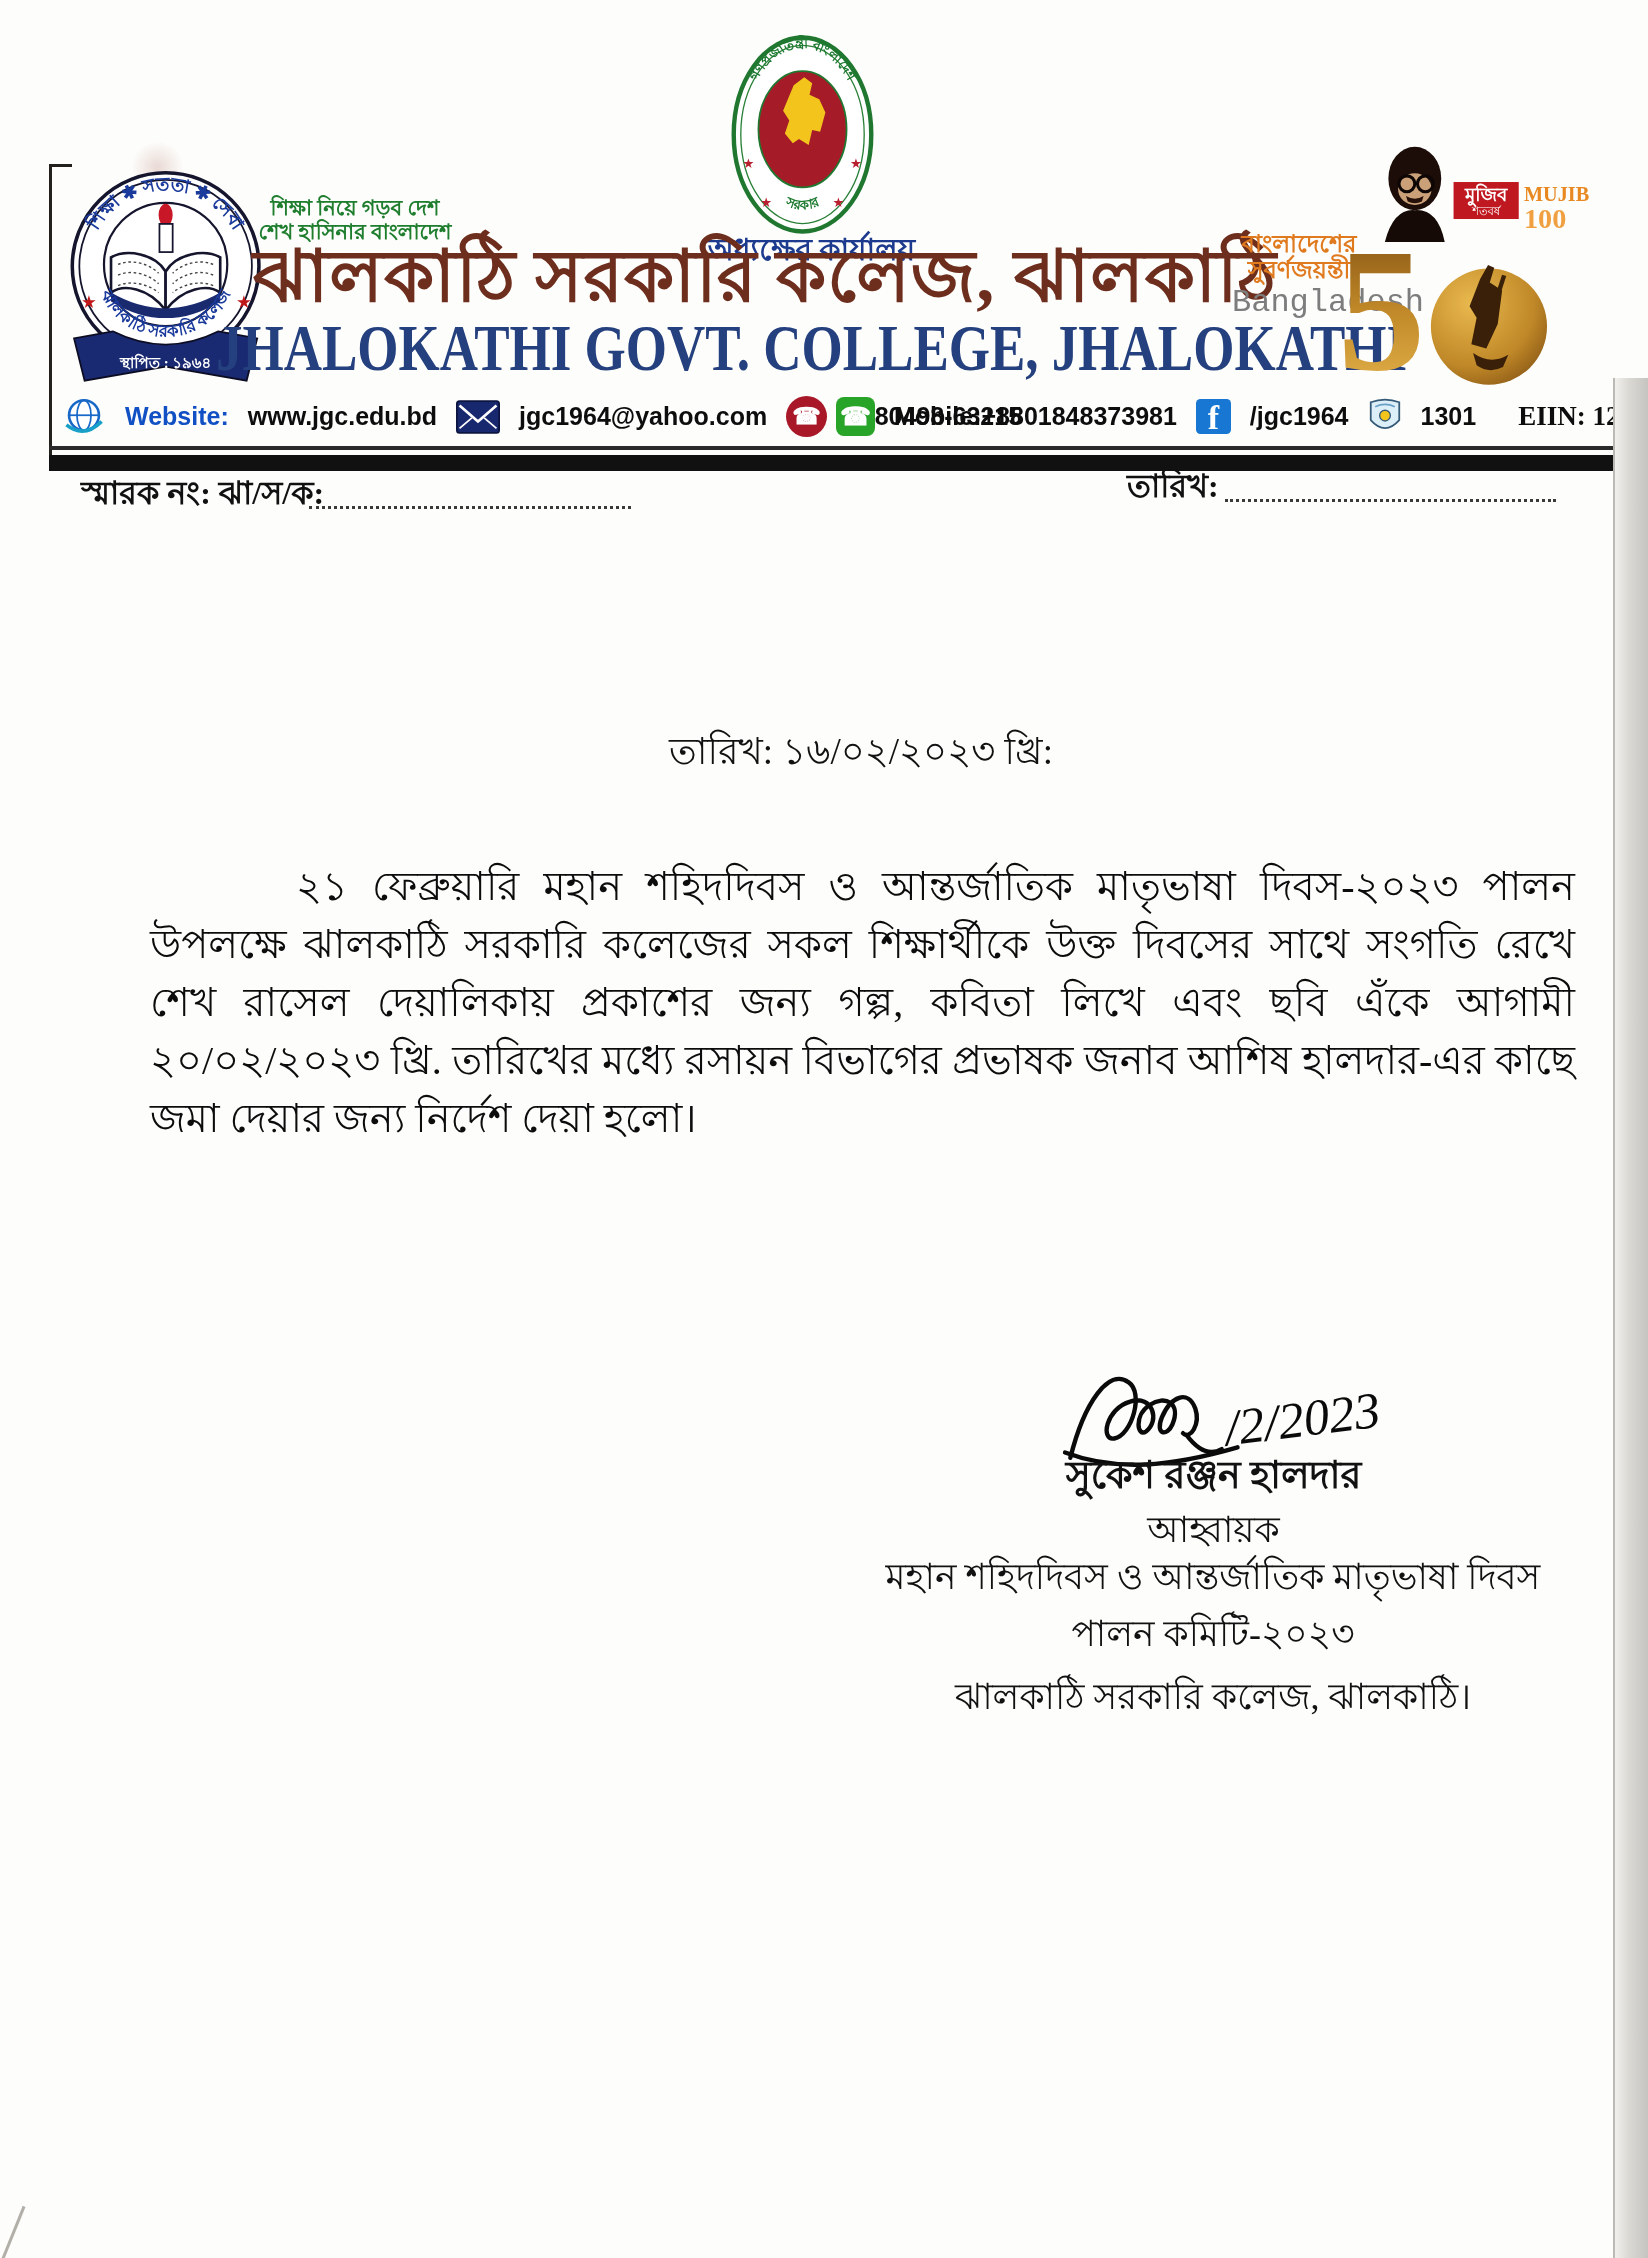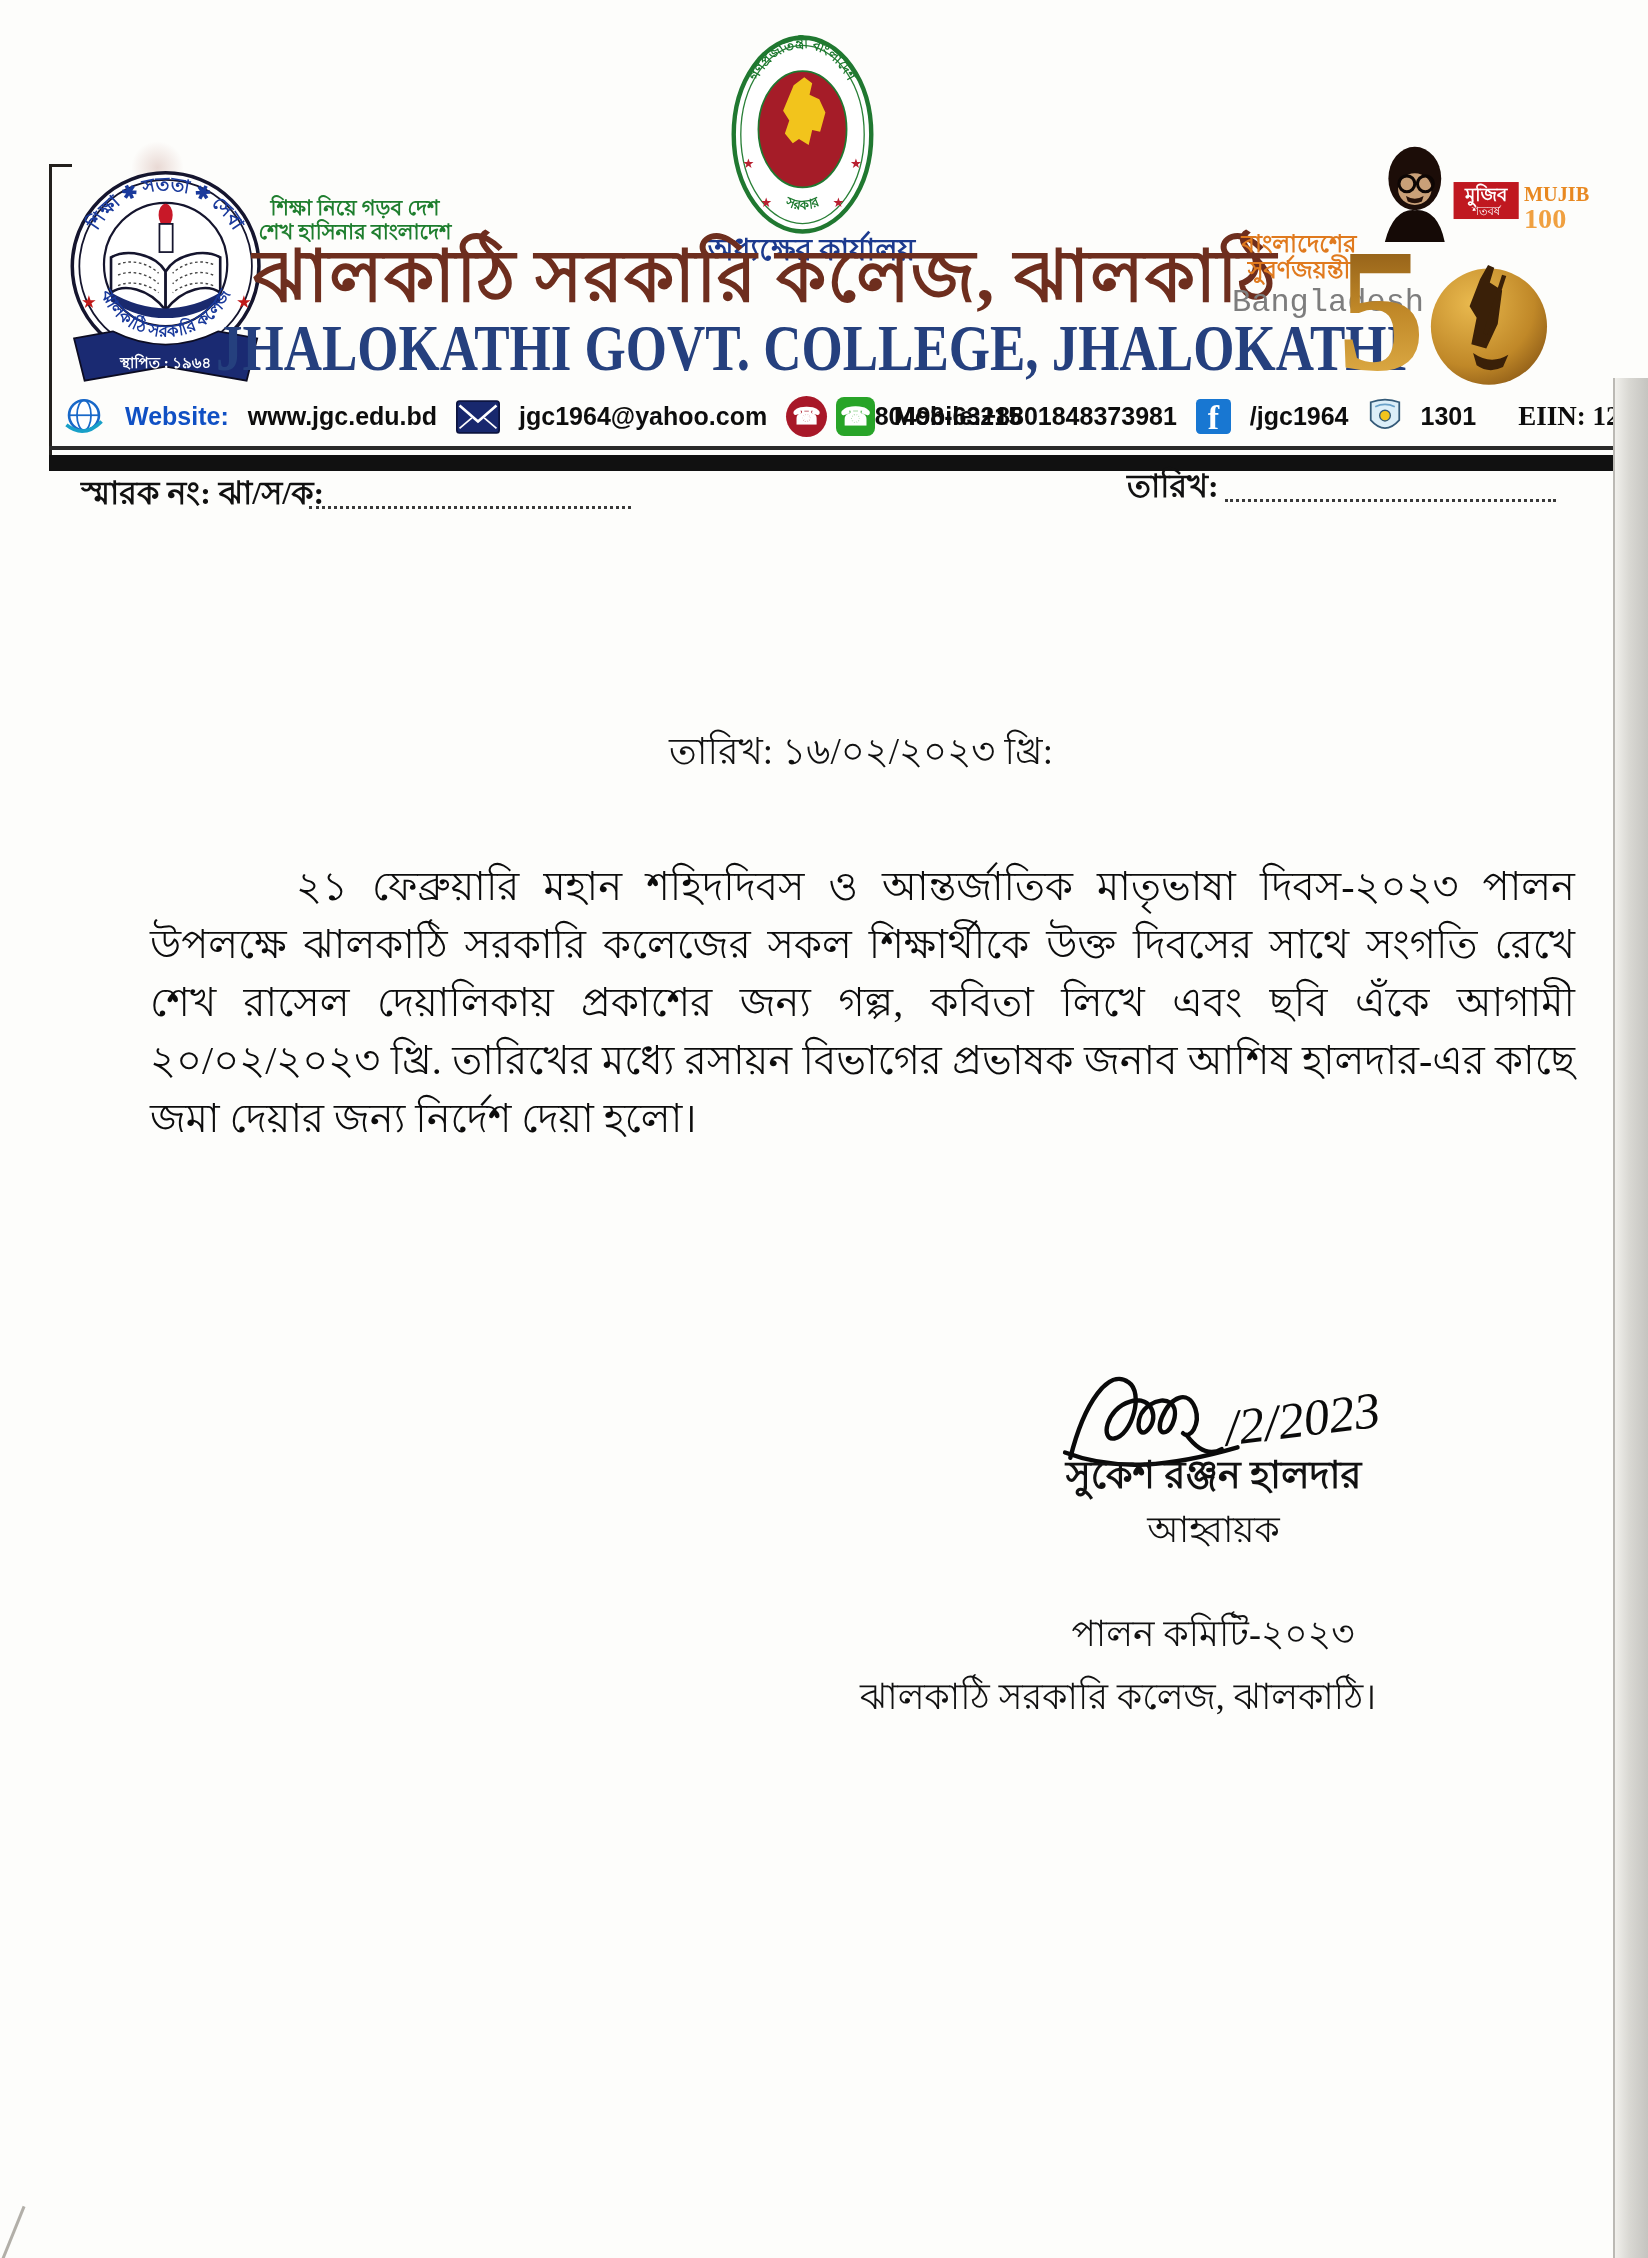--- a/index.html
+++ b/index.html
@@ -67,21 +67,21 @@
   #notice-date{left:150px;top:722px;width:1422px;text-align:center;font-size:37px;}
   #notice-body{left:150px;top:858px;width:1425px;font-size:40px;line-height:58px;
      text-align:justify;text-indent:146px;color:#0c0c0c;}
 
   
   #sign-script{left:1054px;top:1354px;width:441px;height:132px;}
   #sign-name{left:1006px;top:1445px;width:415px;text-align:center;font-size:38px;font-weight:bold;}
   #sign-role{left:1006px;top:1502px;width:415px;text-align:center;font-size:36px;}
   #sign-line1{left:860px;top:1549px;width:706px;text-align:center;font-size:36px;}
   #sign-line2{left:860px;top:1606px;width:706px;text-align:center;font-size:36px;}
-  #sign-line3{left:860px;top:1669px;width:706px;text-align:left;font-size:36px;}
+  #sign-line3{left:860px;top:1669px;width:706px;text-align:center;font-size:36px;}
 
   
   #scan-edge-right{left:1613px;top:378px;width:36px;height:1881px;
      background:linear-gradient(90deg,#f4f3ef 0%,#d9d8d3 45%,#c4c3bf 100%);}
   #scan-edge-line{left:1613px;top:378px;width:1.8px;height:1881px;background:#bbb9b4;}
   #scan-corner-line{left:10.6px;top:2204px;width:2.6px;height:62px;background:#b2afa8;
      transform:rotate(22deg);}
   #scan-smudge{left:131px;top:141px;width:53px;height:53px;border-radius:50%;
      background:radial-gradient(circle,#e9d9d4 0%,rgba(255,255,255,0) 70%);}
 </style>
@@ -262,20 +262,21 @@
   <svg class="abs" id="sign-script" viewBox="0 0 500 150">
     <g fill="none" stroke="#0a0a0a" stroke-width="5" stroke-linecap="round">
       <path d="M18,118 C34,54 62,16 84,32 C102,44 88,92 68,96 C52,99 58,62 86,54 C112,46 120,76 104,88 C94,95 90,70 108,58 C126,46 144,56 134,80 C128,94 114,92 122,72 C132,48 152,40 160,62 C166,80 154,98 146,90"></path>
       <path d="M12,112 C70,134 132,128 208,106"></path>
       <path d="M150,92 C162,108 176,116 190,108"></path>
     </g>
     <text x="196" y="104" font-size="58" font-style="italic" fill="#0a0a0a" transform="rotate(-7 196 104)" font-family="Liberation Serif, serif">/2/2023</text>
   </svg>
   <div class="abs" id="sign-name">সুকেশ রঞ্জন হালদার</div>
   <div class="abs" id="sign-role">আহ্বায়ক</div>
+  <div class="abs" id="sign-line1">মহান শহিদদিবস ও আন্তর্জাতিক মাতৃভাষা দিবস</div>
   <div class="abs" id="sign-line2">পালন কমিটি-২০২৩</div>
   <div class="abs" id="sign-line3">ঝালকাঠি সরকারি কলেজ, ঝালকাঠি।</div>
 
   <div class="abs" id="scan-edge-right"></div>
   <div class="abs" id="scan-edge-line"></div>
   <div class="abs" id="scan-corner-line"></div>
 
 </div>
 
 

